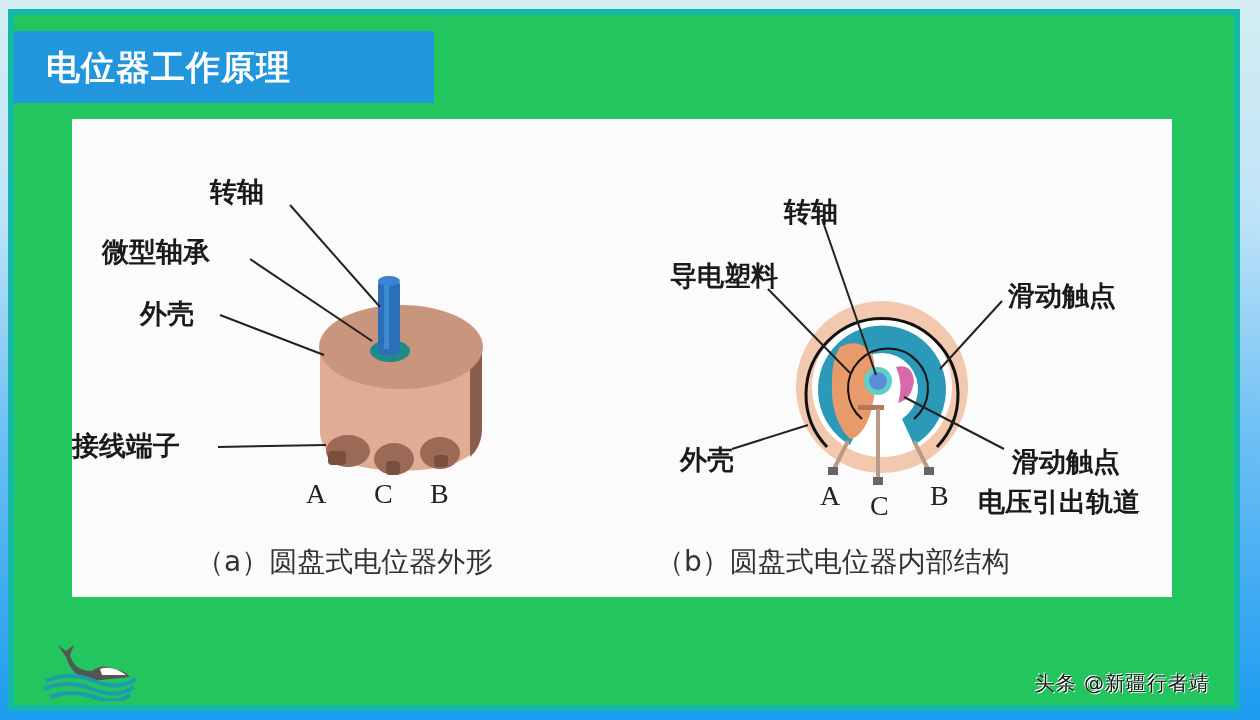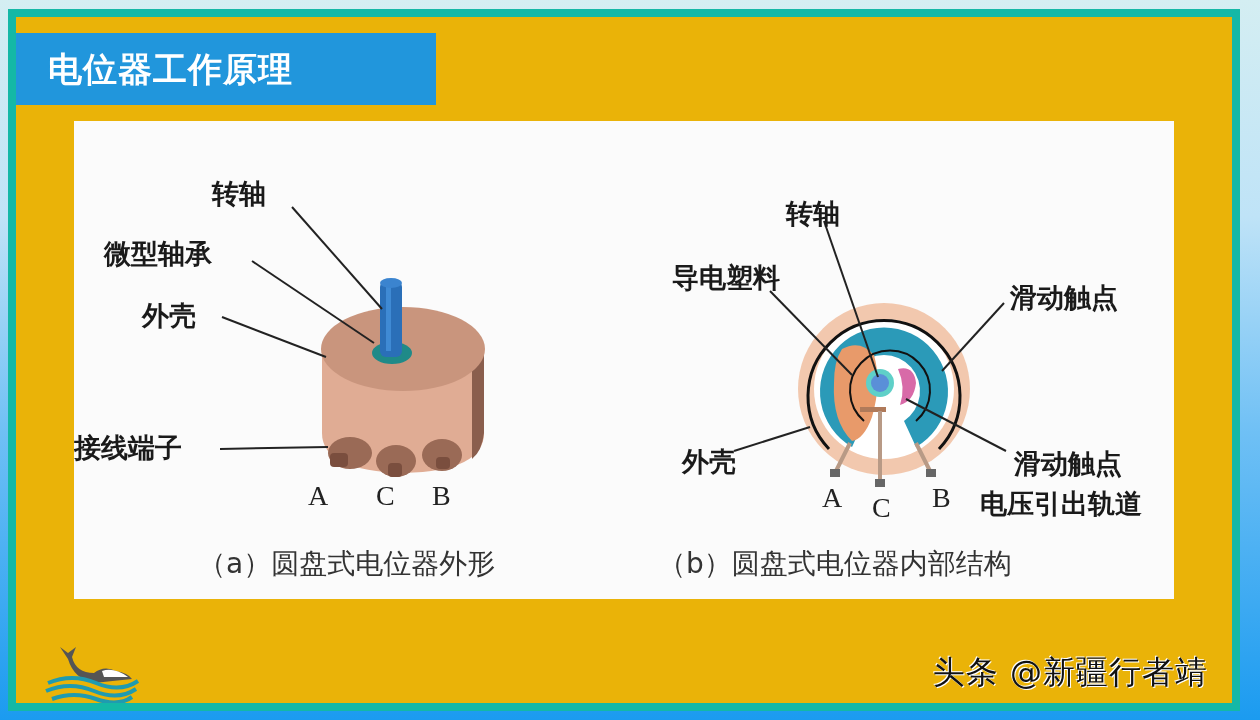--- a/index.html
+++ b/index.html
@@ -4,39 +4,39 @@
 <style>
   * { box-sizing: border-box; margin: 0; padding: 0; }
   html, body { width: 1260px; height: 720px; overflow: hidden; }
   body {
     background: linear-gradient(to bottom, #d4eef2 0%, #bfe3f7 30%, #6fc0f5 60%, #1b9bf0 100%);
     font-family: "DejaVu Sans", sans-serif;
     position: relative;
   }
   .frame {
     position: absolute; left: 8px; top: 9px; width: 1232px; height: 702px;
-    background: #eab308; border: 8px solid #14b8a6;
+    background: #22c55e; border: 6px solid #14b8a6;
   }
   .title-bar {
     position: absolute; left: 0; top: 16px; width: 420px; height: 72px;
     background: #2196dc; color: #fff;
     font-size: 34px; font-weight: bold; line-height: 72px; padding-left: 32px;
     letter-spacing: 1px;
   }
   .diagram {
     position: absolute; left: 58px; top: 104px; width: 1100px; height: 478px;
     background: #fbfbfb;
   }
   svg { position: absolute; left: 0; top: 0; }
   .lbl { font-family: "DejaVu Serif", serif; font-size: 27px; fill: #1a1a1a; font-weight: bold; }
   .letter { font-family: "Liberation Serif", serif; font-size: 28px; fill: #222; }
   .cap { font-family: "DejaVu Sans", sans-serif; font-size: 28px; fill: #333; }
   .watermark {
     position: absolute; right: 24px; bottom: 8px;
-    font-size: 32px; color: #111; letter-spacing: 1px;
+    font-size: 20px; color: #111; letter-spacing: 1px;
     text-shadow: 1px 1px 0 #fff, -1px -1px 0 #fff;
   }
 </style>
 </head>
 <body>
 
 <div class="frame">
   <div class="title-bar">电位器工作原理</div>
 
   <div class="diagram">

